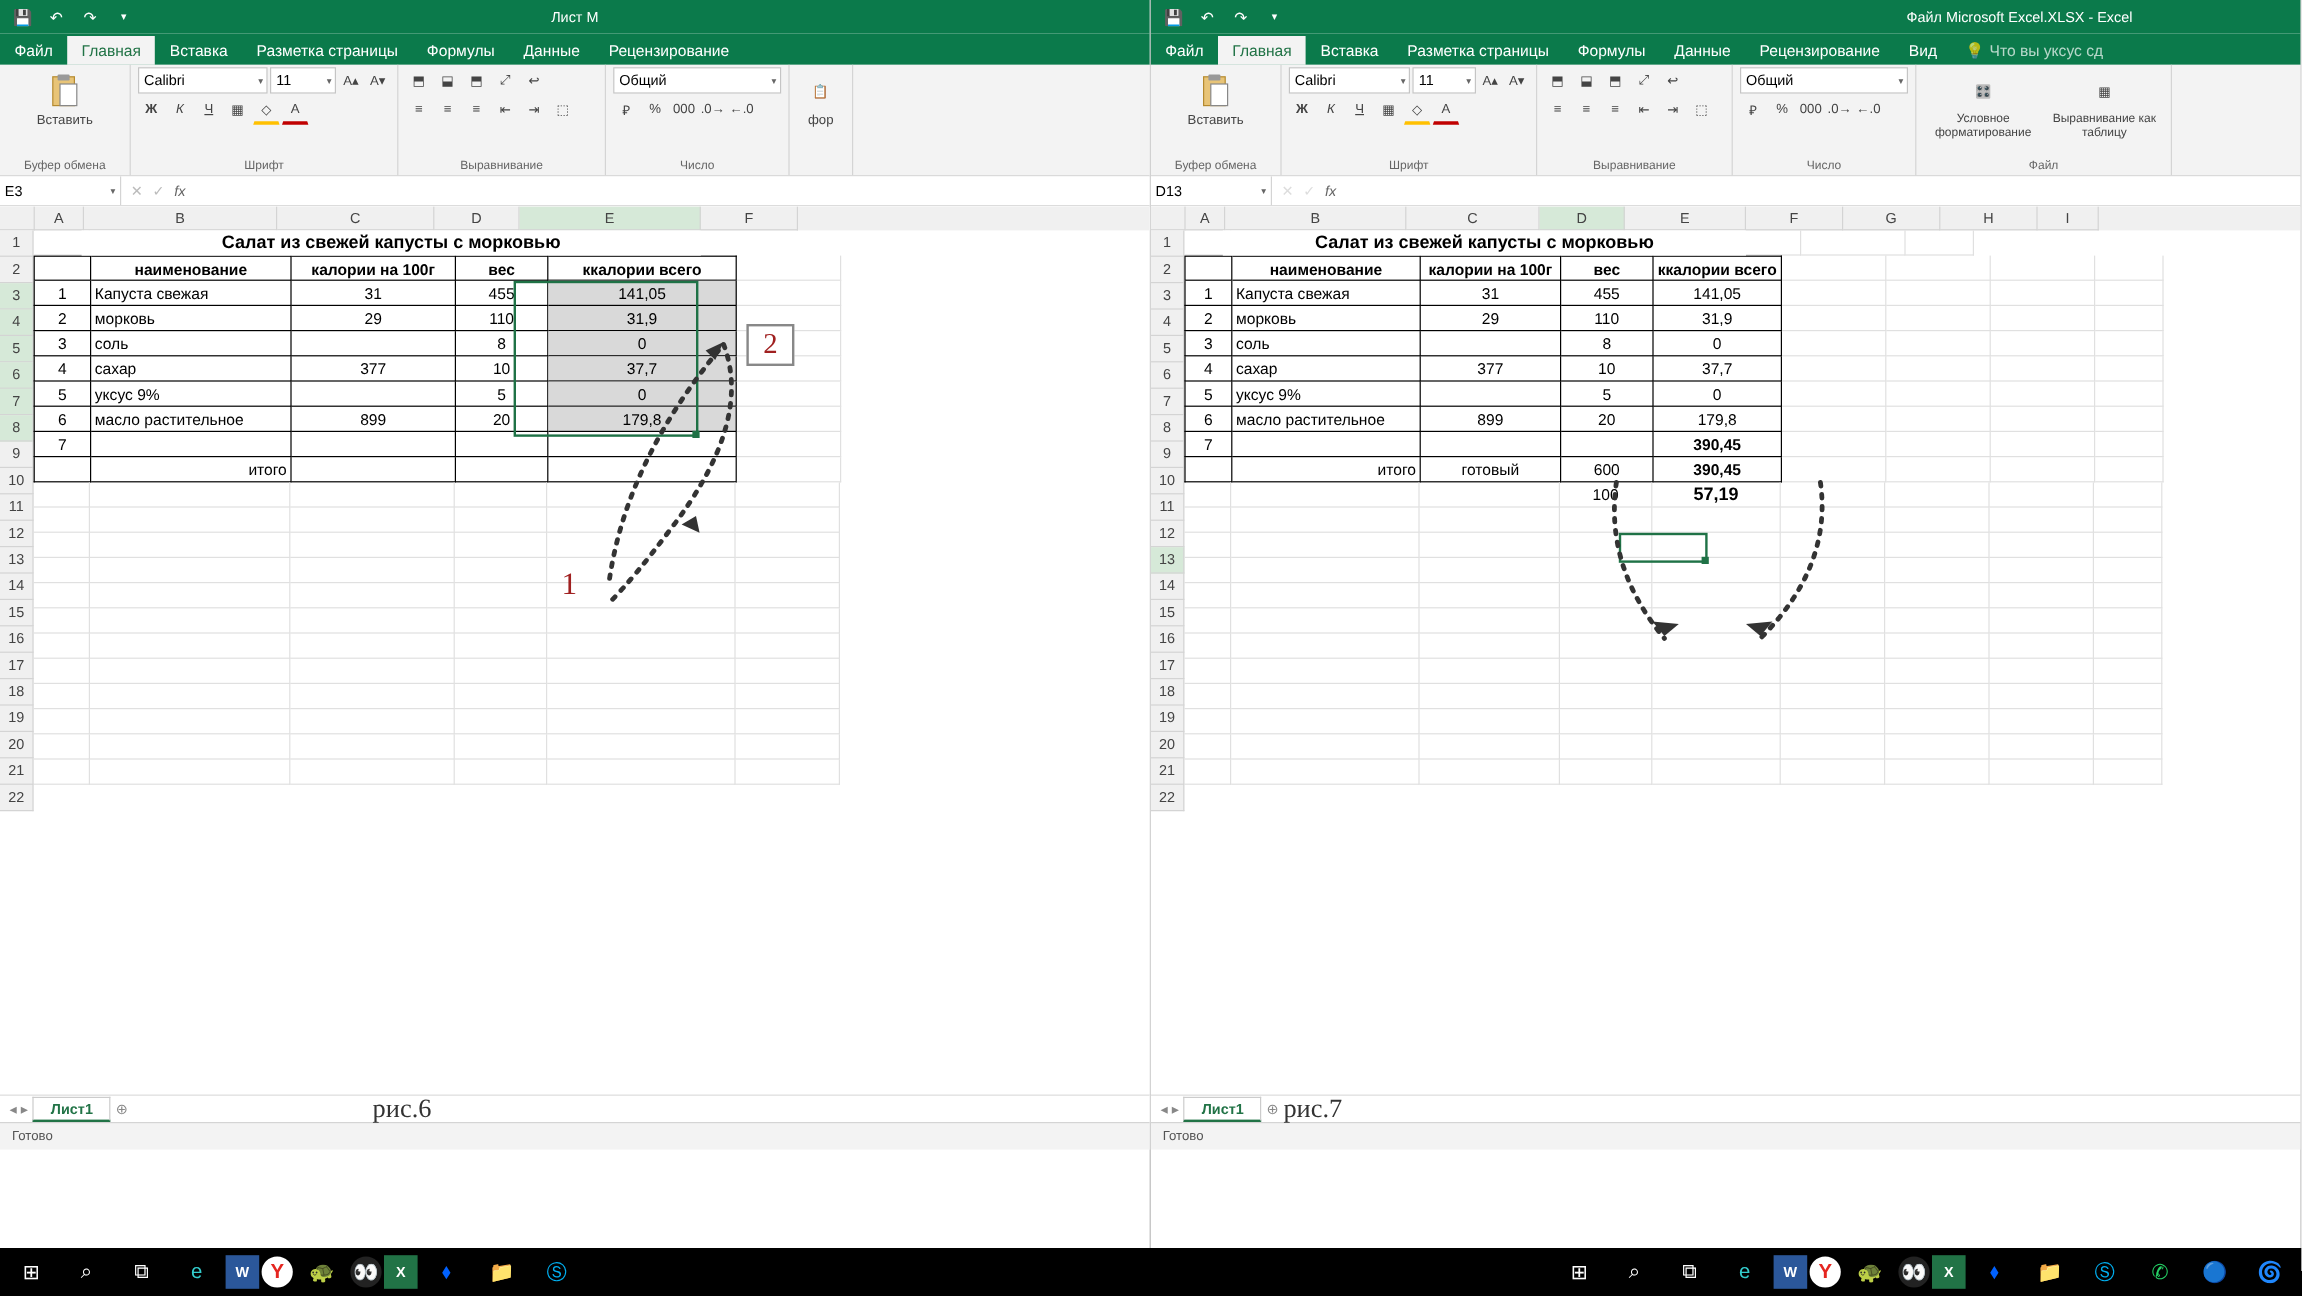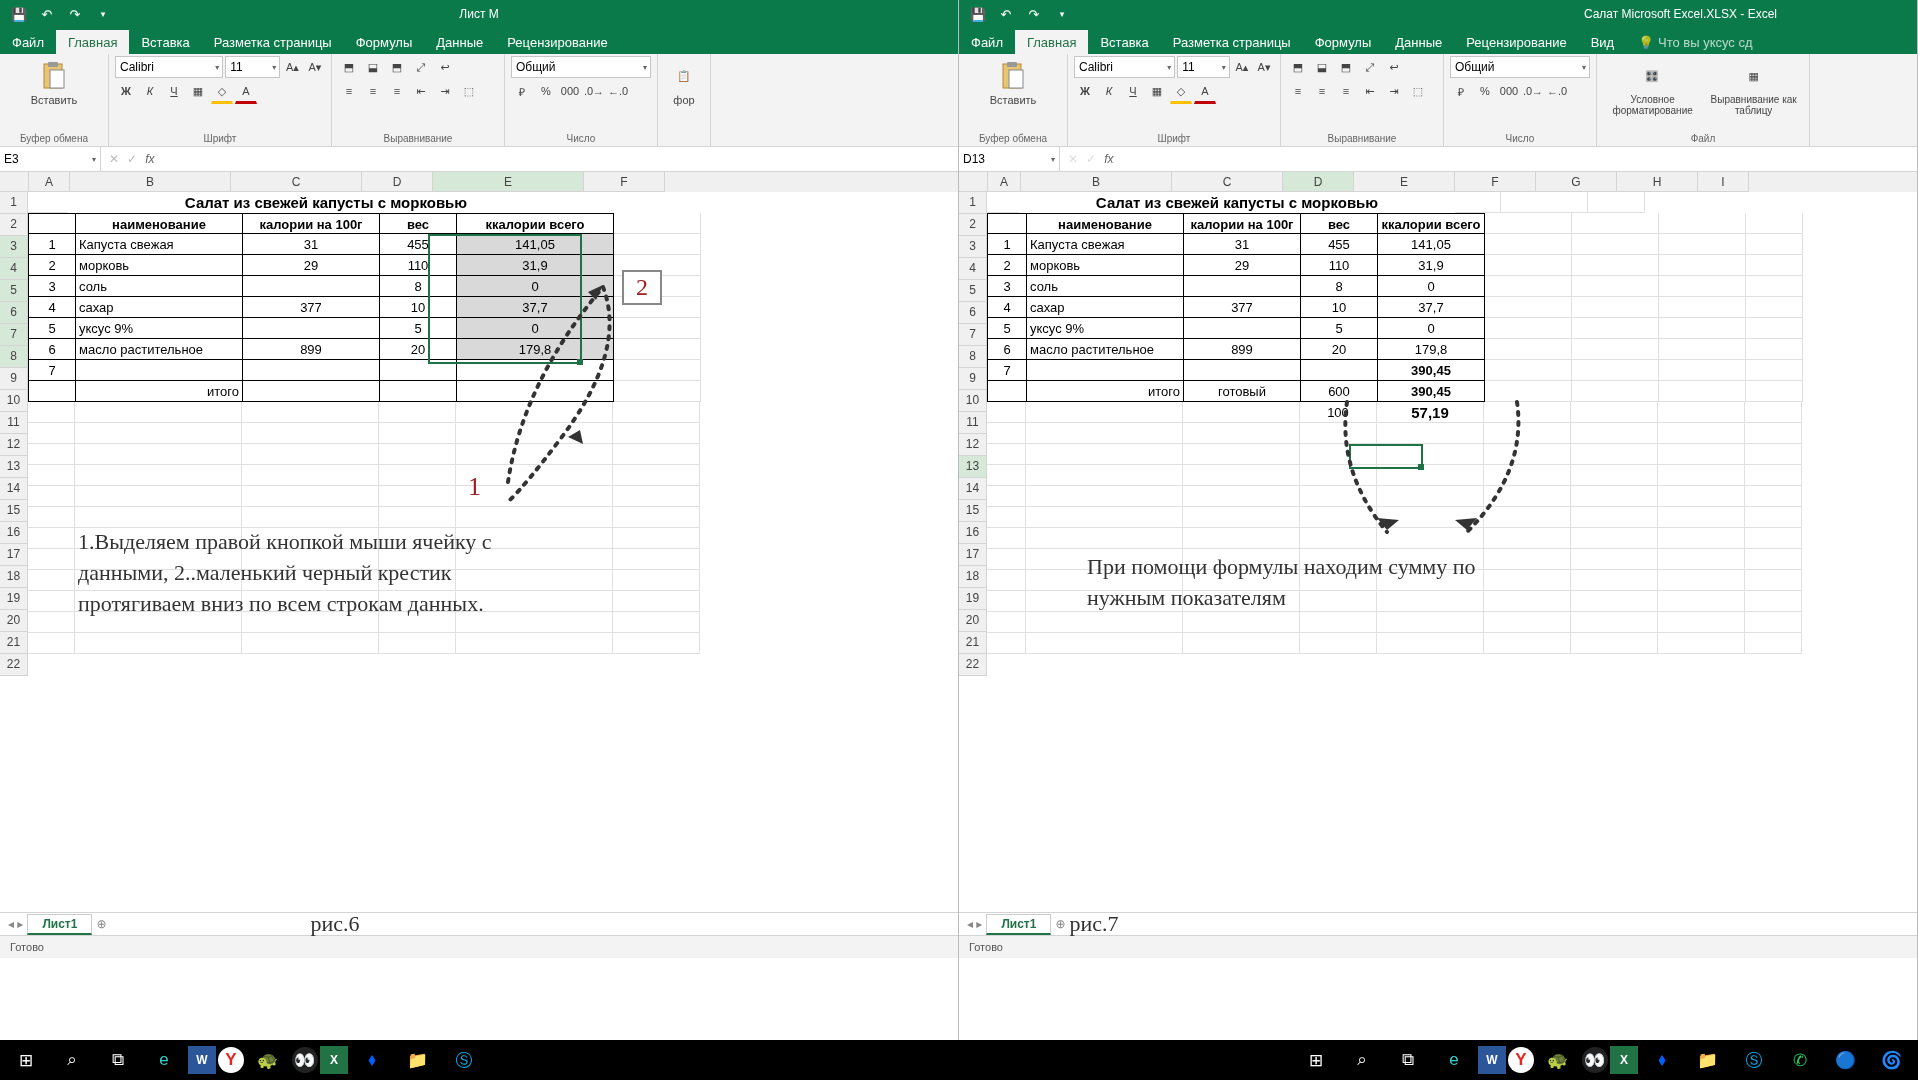--- a/index.html
+++ b/index.html
@@ -208,21 +208,20 @@
               <div class="handle"></div>
             </div>
           <div class="marker" style="left:440px;top:280px">1</div>
           <div class="markerbox" style="left:594px;top:78px">2</div>
           <svg style="position:absolute;left:400px;top:60px;width:230px;height:260px;pointer-events:none">
             <path d="M175 35 Q200 100 130 190 Q100 230 80 250" stroke="#333" stroke-width="4" fill="none" stroke-dasharray="3 7" stroke-linecap="round"></path>
             <path d="M80 230 Q95 130 175 35" stroke="#333" stroke-width="4" fill="none" stroke-dasharray="3 7" stroke-linecap="round"></path>
             <polygon points="175,33 160,40 168,48" fill="#333"></polygon>
             <polygon points="140,185 152,178 155,192" fill="#333"></polygon>
           </svg>
-          <div class="note" style="left:50px;top:335px;width:480px;line-height:1.4">1.Выделяем правой кнопкой мыши ячейку с данными, 2..маленький черный крестик протягиваем вниз по всем строкам данных.</div>
         <div class="crow">
               <div class="cell" style="width: 40px;"></div>
               <div class="cell bold ctr" style="width: 510px; position: absolute; left: 40px; background: rgb(255, 255, 255); border: none; font-size: 15px;">Салат из свежей капусты с морковью</div>
               <div class="cell" style="width: 130px;"></div>
               <div class="cell" style="width: 70px;"></div>
               <div class="cell" style="width: 150px;"></div>
               <div class="cell" style="width: 80px;"></div>
             </div>
             <div class="crow">
               <div class="cell bold ctr tbord-r tbord-b tbord-l tbord-t" style="width: 40px;"></div>
@@ -405,21 +404,21 @@
   </div>
 
   <div class="half" id="R">
     <div class="title">
       <div class="qat">
         <span class="ic">💾</span>
         <span class="ic">↶</span>
         <span class="ic">↷</span>
         <span class="ic" style="font-size:9px">▾</span>
       </div>
-      <span style="position:absolute;right:140px;font-size:12px">Салат Microsoft Excel.XLSX - Excel</span>
+      <span style="position:absolute;right:140px;font-size:12px">Файл Microsoft Excel.XLSX - Excel</span>
     </div>
     <div class="tabbar" id="Rtabs">
         <span class="tab">Файл</span>
         <span class="tab active">Главная</span>
         <span class="tab">Вставка</span>
         <span class="tab">Разметка страницы</span>
         <span class="tab">Формулы</span>
         <span class="tab">Данные</span>
         <span class="tab">Рецензирование</span>
         <span class="tab">Вид</span>
@@ -555,21 +554,20 @@
         <div class="cells" id="Rcells">
           <div class="selbox" style="left:362px;top:252px;width:70px;height:21px">
               <div class="handle"></div>
             </div>
           <svg style="position:absolute;left:340px;top:200px;width:230px;height:160px;pointer-events:none">
             <path d="M20 10 Q10 80 60 140" stroke="#333" stroke-width="4" fill="none" stroke-dasharray="3 7" stroke-linecap="round"></path>
             <path d="M190 10 Q200 80 140 140" stroke="#333" stroke-width="4" fill="none" stroke-dasharray="3 7" stroke-linecap="round"></path>
             <polygon points="60,138 50,126 72,128" fill="#333"></polygon>
             <polygon points="140,138 128,128 150,126" fill="#333"></polygon>
           </svg>
-          <div class="note" style="left:100px;top:360px;width:440px;line-height:1.4">При помощи формулы находим сумму по нужным показателям</div>
         <div class="crow">
               <div class="cell" style="width: 32px;"></div>
               <div class="cell bold ctr" style="width: 430px; position: absolute; left: 32px; background: rgb(255, 255, 255); border: none; font-size: 15px;">Салат из свежей капусты с морковью</div>
               <div class="cell" style="width: 110px;"></div>
               <div class="cell" style="width: 70px;"></div>
               <div class="cell" style="width: 100px;"></div>
               <div class="cell" style="width: 80px;"></div>
               <div class="cell" style="width: 80px;"></div>
               <div class="cell" style="width: 80px;"></div>
               <div class="cell" style="width: 50px;"></div>

